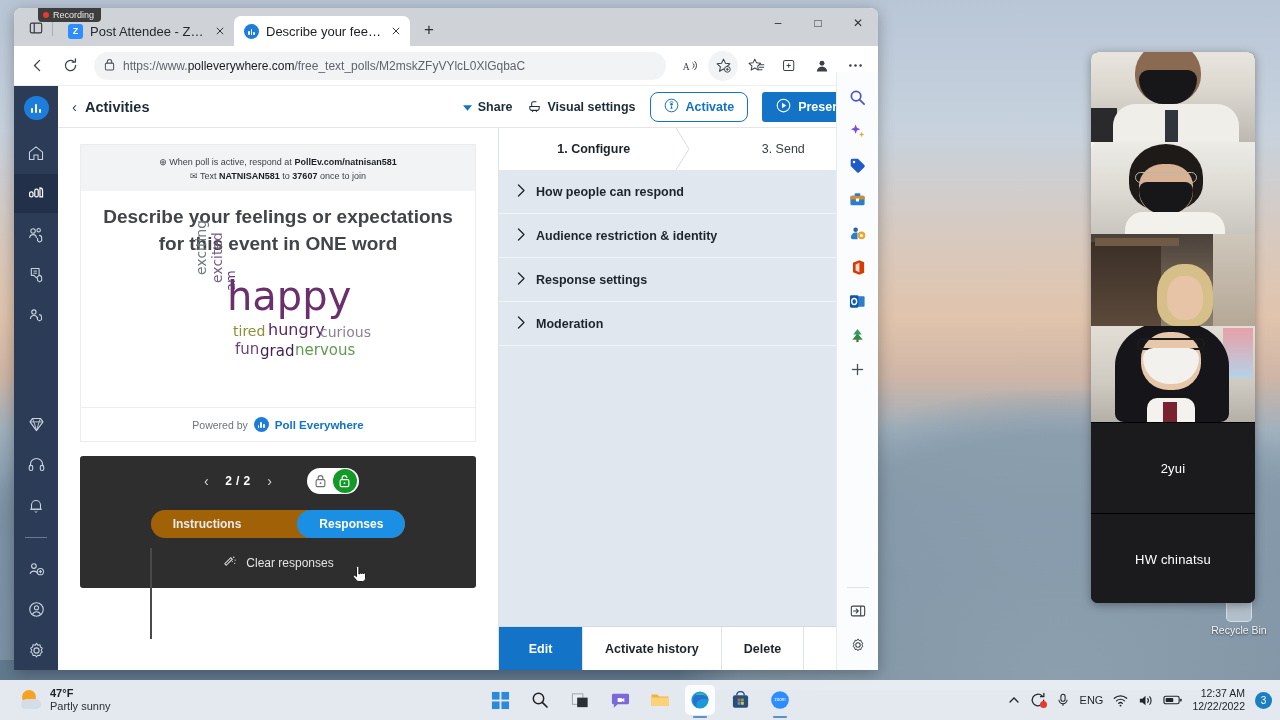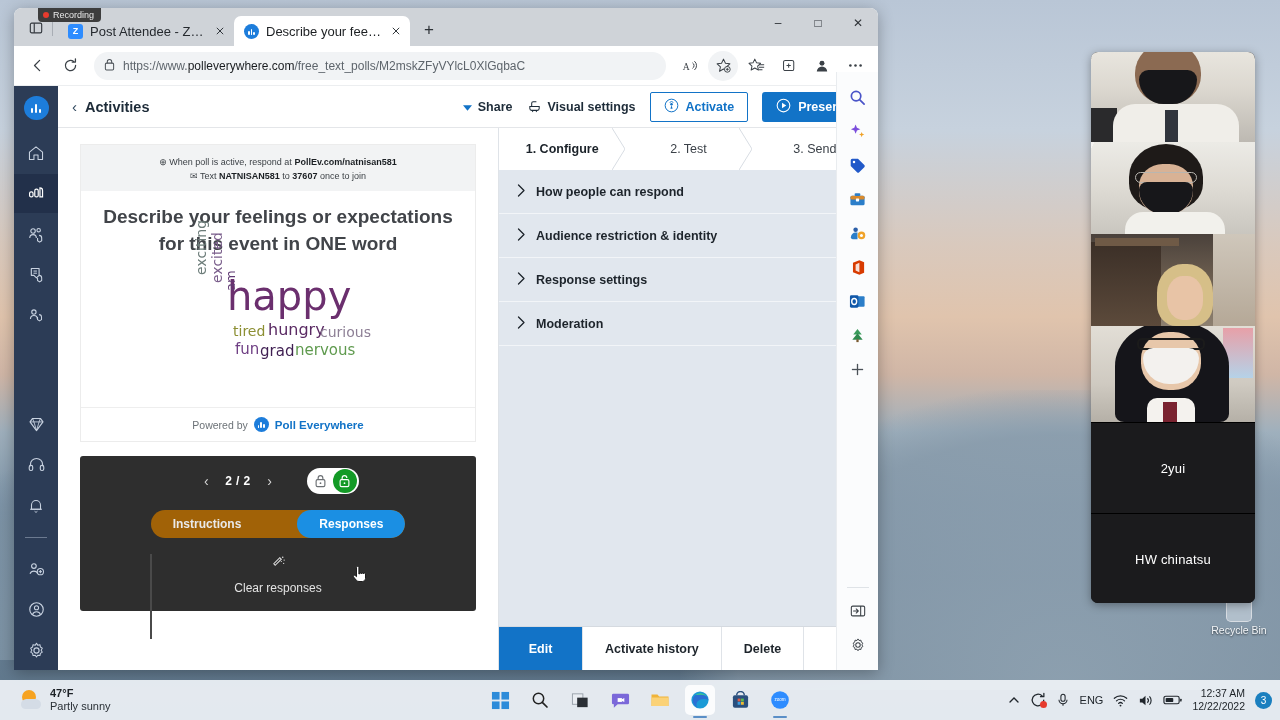--- a/index.html
+++ b/index.html
@@ -275,21 +275,21 @@
   .pe-main { flex: 1; display: flex; flex-direction: column; min-width: 0; }
   .pe-topbar {
     height: 42px; background: #fff; border-bottom: 1px solid #e4e6e9;
     display: flex; align-items: center; padding: 0 20px 0 14px; gap: 0;
   }
   .pe-back { color: #31495f; font-size: 15px; margin-right: 8px; }
   .pe-title { font-size: 14.5px; font-weight: bold; color: #1d2b38; }
   .pe-top-right { margin-left: auto; display: flex; align-items: center; gap: 14px; }
   .pe-link { font-size: 12.5px; color: #1d2b38; font-weight: bold; display: flex; align-items: center; gap: 6px; }
   .btn-outline {
-    height: 30px; padding: 0 13px; border: 1.5px solid #1273c7; border-radius: 2px;
+    height: 30px; padding: 0 13px; border: 1.5px solid #1273c7; border-radius: 8px;
     color: #1273c7; font-size: 12.5px; font-weight: bold;
     display: flex; align-items: center; gap: 7px; background: #fff;
   }
   .btn-solid {
     height: 30px; padding: 0 14px; background: #1273c7; border-radius: 3px;
     color: #fff; font-size: 12.5px; font-weight: bold;
     display: flex; align-items: center; gap: 7px;
   }
 
   .pe-body { flex: 1; display: flex; min-height: 0; }
@@ -338,22 +338,22 @@
   .lock-half.on { background: #139a26; border-radius: 50%; width: 24px; height: 24px; }
   .seg-wrap { display: flex; justify-content: center; margin-top: 16px; position: relative; }
   .seg {
     display: flex; background: #a16207; border-radius: 15px; overflow: hidden; gap: 34px;
   }
   .seg div {
     padding: 7px 22px; font-size: 12px; font-weight: bold; color: #e9e9e9;
   }
   .seg div.sel { background: #1b8fe3; color: #fff; border-radius: 15px; }
   .clear-row {
-    display: flex; align-items: center; justify-content: flex-start; gap: 9px;
-    margin-top: 16px; color: #e4e4e4; font-size: 12px; flex-direction: column;
+    display: flex; align-items: center; justify-content: center; gap: 9px;
+    margin-top: 16px; color: #e4e4e4; font-size: 12px;
   }
   .vline {
     position: absolute; left: 70px; top: 45px; width: 2px; height: 84px; background: #4a4a4a;
   }
 
   
   .steps { display: flex; background: #fff; height: 42px; }
   .step {
     flex: 1; display: flex; align-items: center; justify-content: center;
     font-size: 12.5px; color: #3b4148; position: relative; background: #fff;
@@ -838,26 +838,20 @@
 
         <div class="pe-right">
           <div class="steps">
             <div class="step cur">
               <span>1. Configure</span>
               <svg class="chev" viewBox="0 0 14 42" preserveAspectRatio="none">
                   <path d="M0 0 L13 21 L0 42" fill="none" stroke="#d8dde3" stroke-width="1"></path>
                 </svg>
             </div>
             <div class="step">
-              <span>2. Test</span>
-              <svg class="chev" viewBox="0 0 14 42" preserveAspectRatio="none">
-                  <path d="M0 0 L13 21 L0 42" fill="none" stroke="#d8dde3" stroke-width="1"></path>
-                </svg>
-            </div>
-            <div class="step">
               <span>3. Send</span>
             </div>
           </div>
 
           <div class="acc-item">
             <span><svg width="9" height="13" viewBox="0 0 9 13">
                   <path d="M1.5 1 L7 6.5 L1.5 12" fill="none" stroke="#1d242b" stroke-width="1.3" stroke-linecap="round" stroke-linejoin="round"></path>
                 </svg></span>
             <span>How people can respond</span>
           </div>

